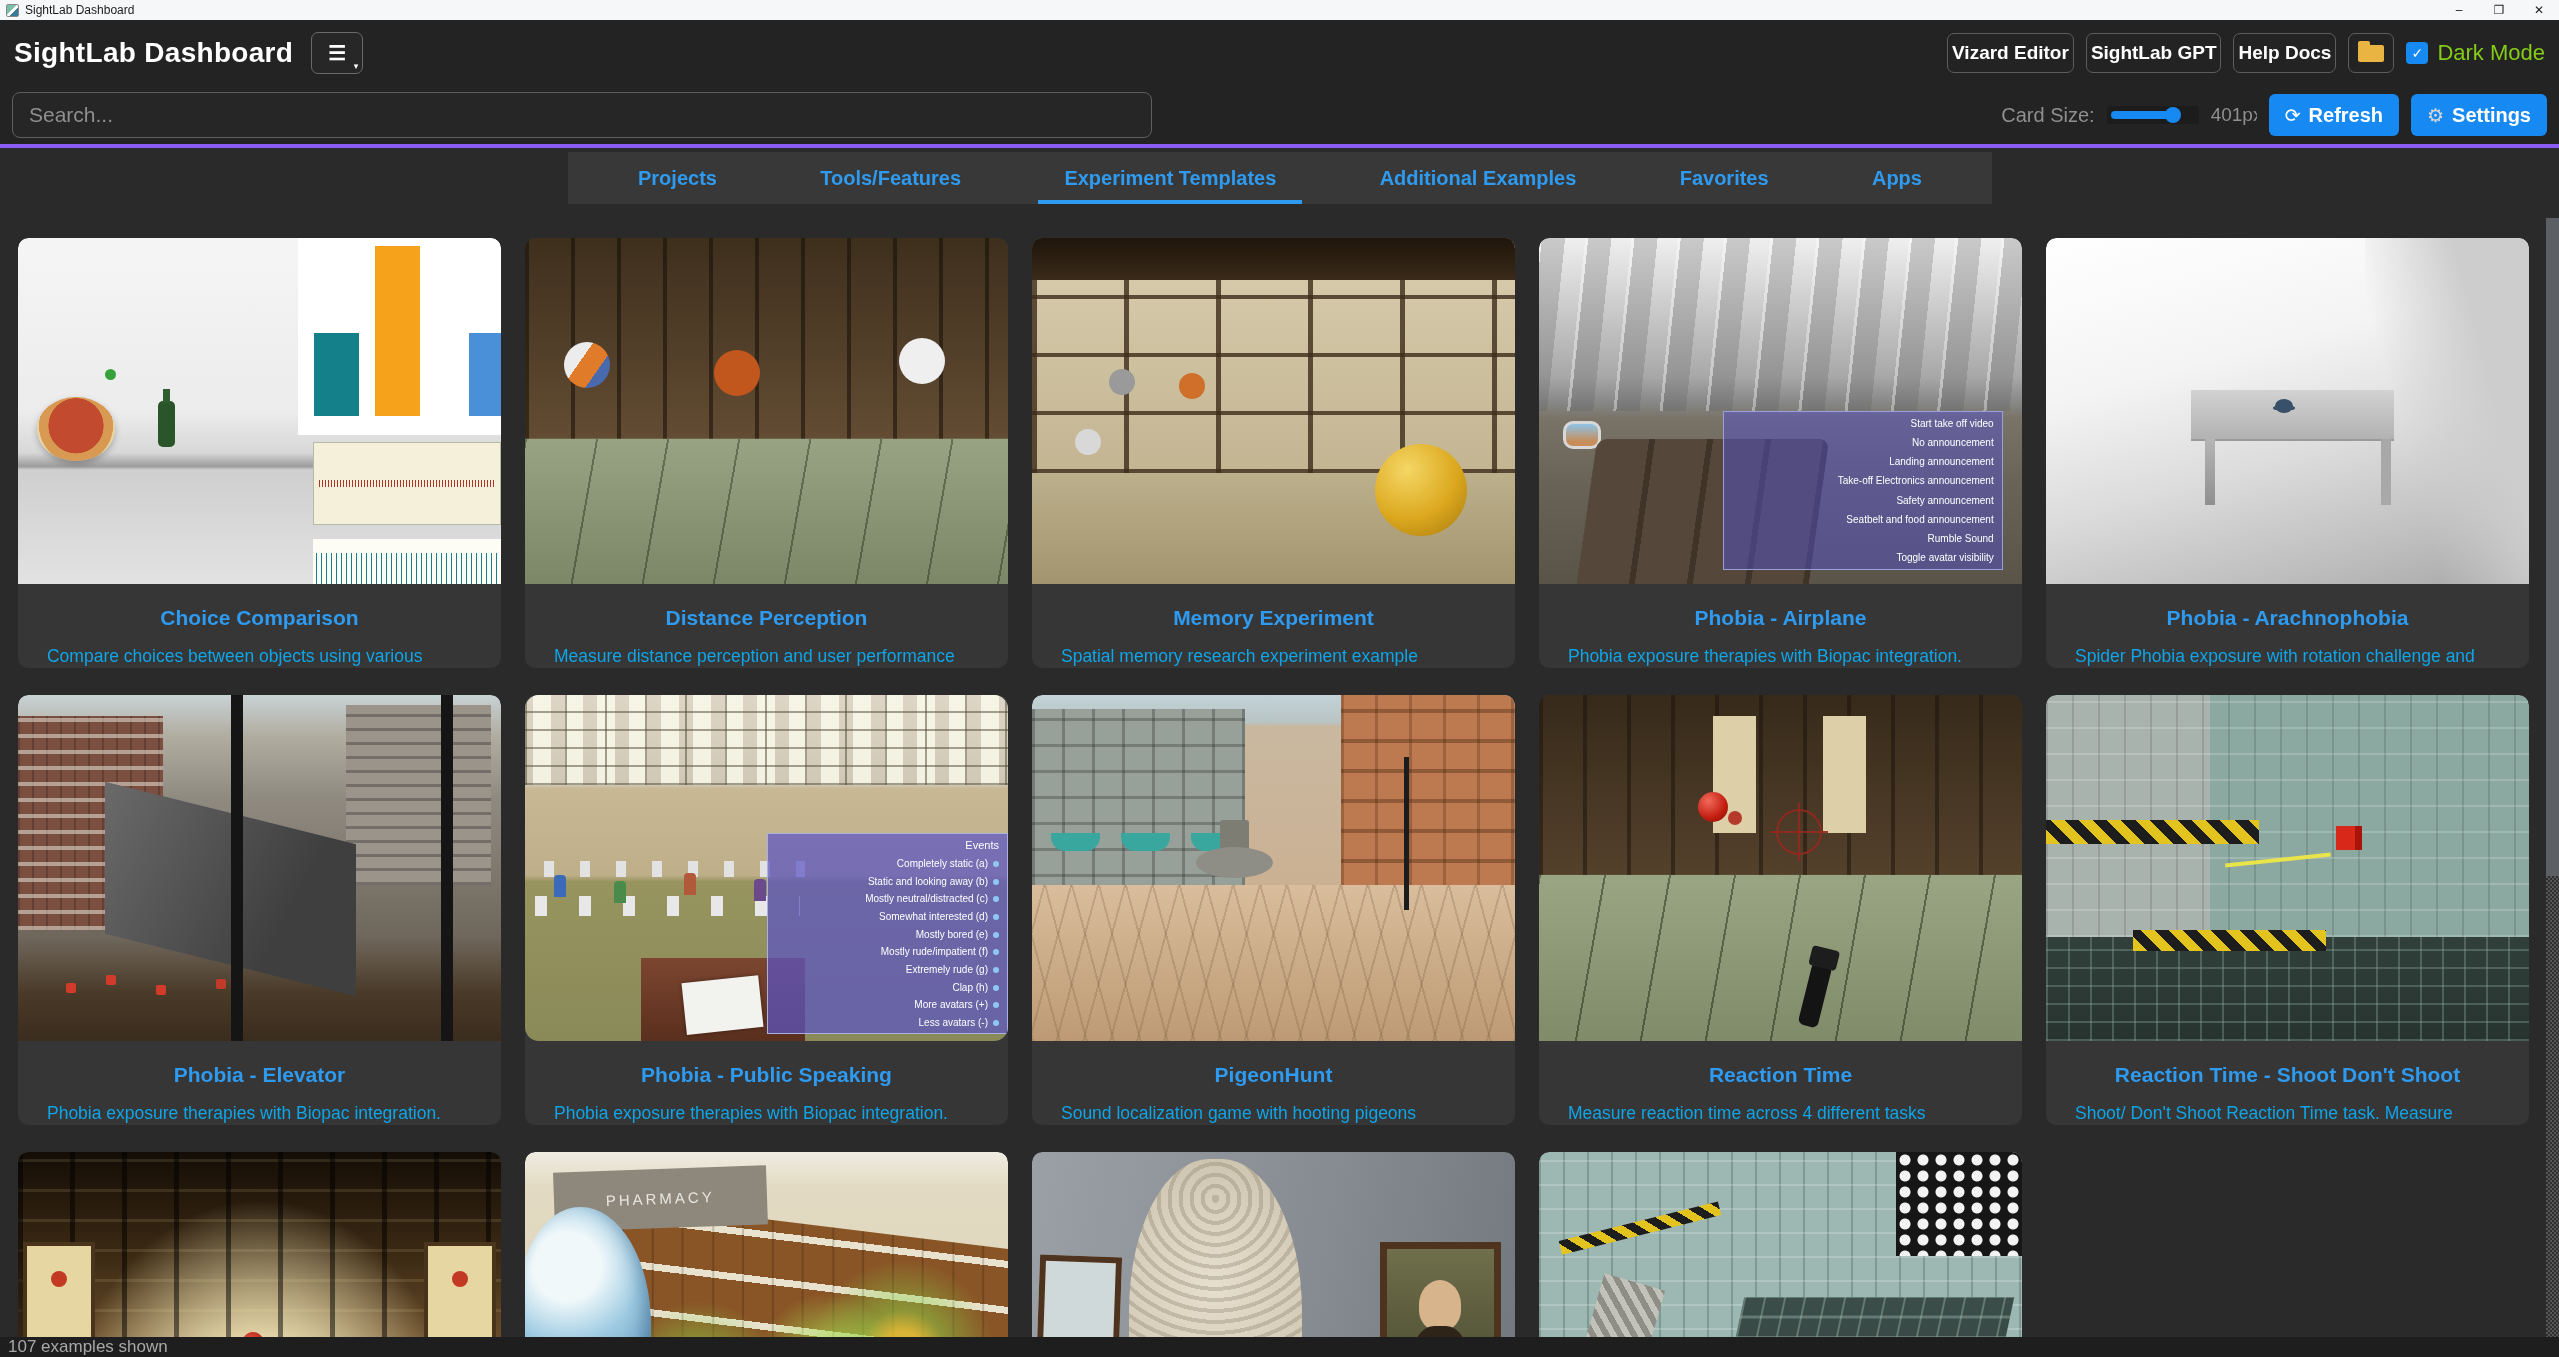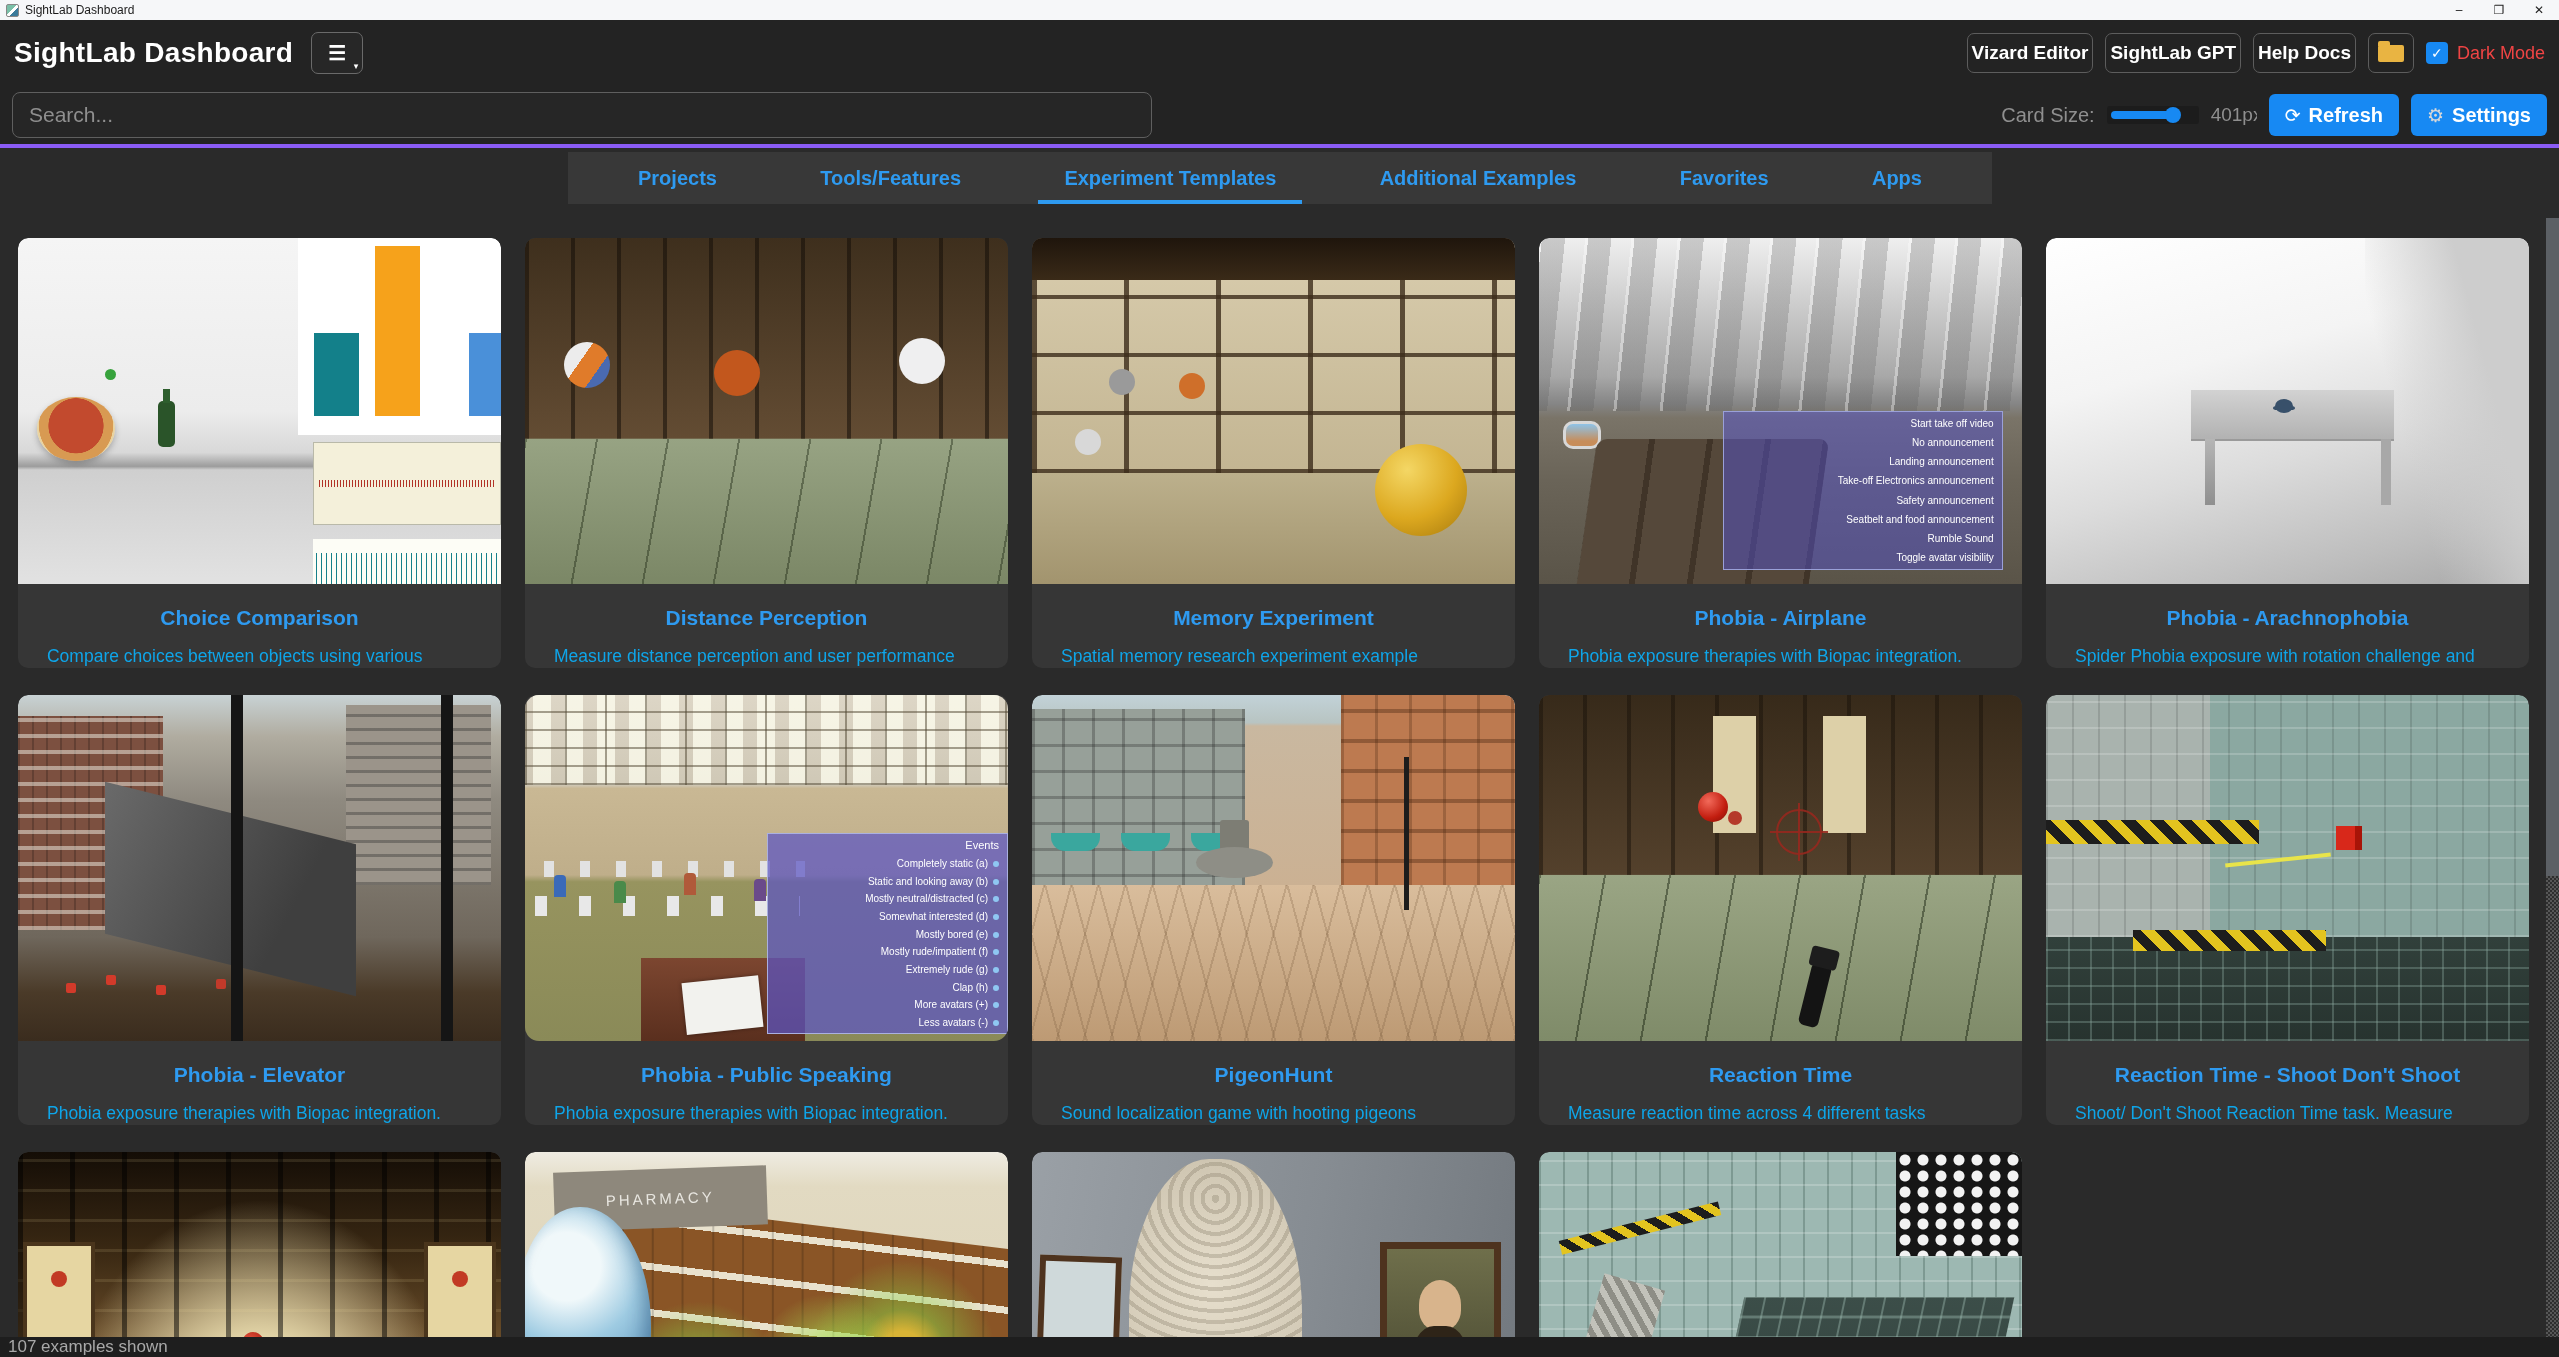--- a/index.html
+++ b/index.html
@@ -30,21 +30,21 @@
     font-family:"Liberation Sans", sans-serif; }
   .folder-btn { width:46px; height:40px; background:#232323; border:1px solid #5d5d5d;
     border-radius:7px; display:flex; align-items:center; justify-content:center; cursor:pointer; }
   .folder-glyph { position:relative; width:26px; height:17px; background:#e9b442; border-radius:2px; }
   .folder-glyph::before { content:""; position:absolute; top:-4px; left:0; width:12px; height:5px;
     background:#e9b442; border-radius:2px 2px 0 0; }
   .dark-toggle { display:flex; align-items:center; gap:9px; cursor:pointer; }
   .checkbox { width:22px; height:22px; background:#1789f3; border-radius:4px; display:flex;
     align-items:center; justify-content:center; }
   .checkbox .check { color:#fff; font-size:14px; line-height:1; }
-  .dm-label { color:#ef4444; font-size:18px;text-align:center; }
+  .dm-label { color:#84cc16; font-size:22px;text-align:center; }
 
   
   .toolbar { height:62px; background:#232323; display:flex; align-items:center; padding:0 12px;
     border-bottom:4px solid #8b5cf6; }
   .search { width:1140px; height:46px; background:#262626; border:1px solid #5f5f5f; border-radius:8px;
     color:#c9c9c9; font-size:21px; padding:0 16px; outline:none; font-family:"Liberation Sans", sans-serif; }
   .search::placeholder { color:#8f8f8f; }
   .t-right { margin-left:auto; display:flex; align-items:center; gap:12px; }
   .cs-label { color:#8f8f8f; font-size:20px; }
   .slider { position:relative; width:92px; height:18px; background:#1c1c1c; border-radius:3px; cursor:pointer; }

